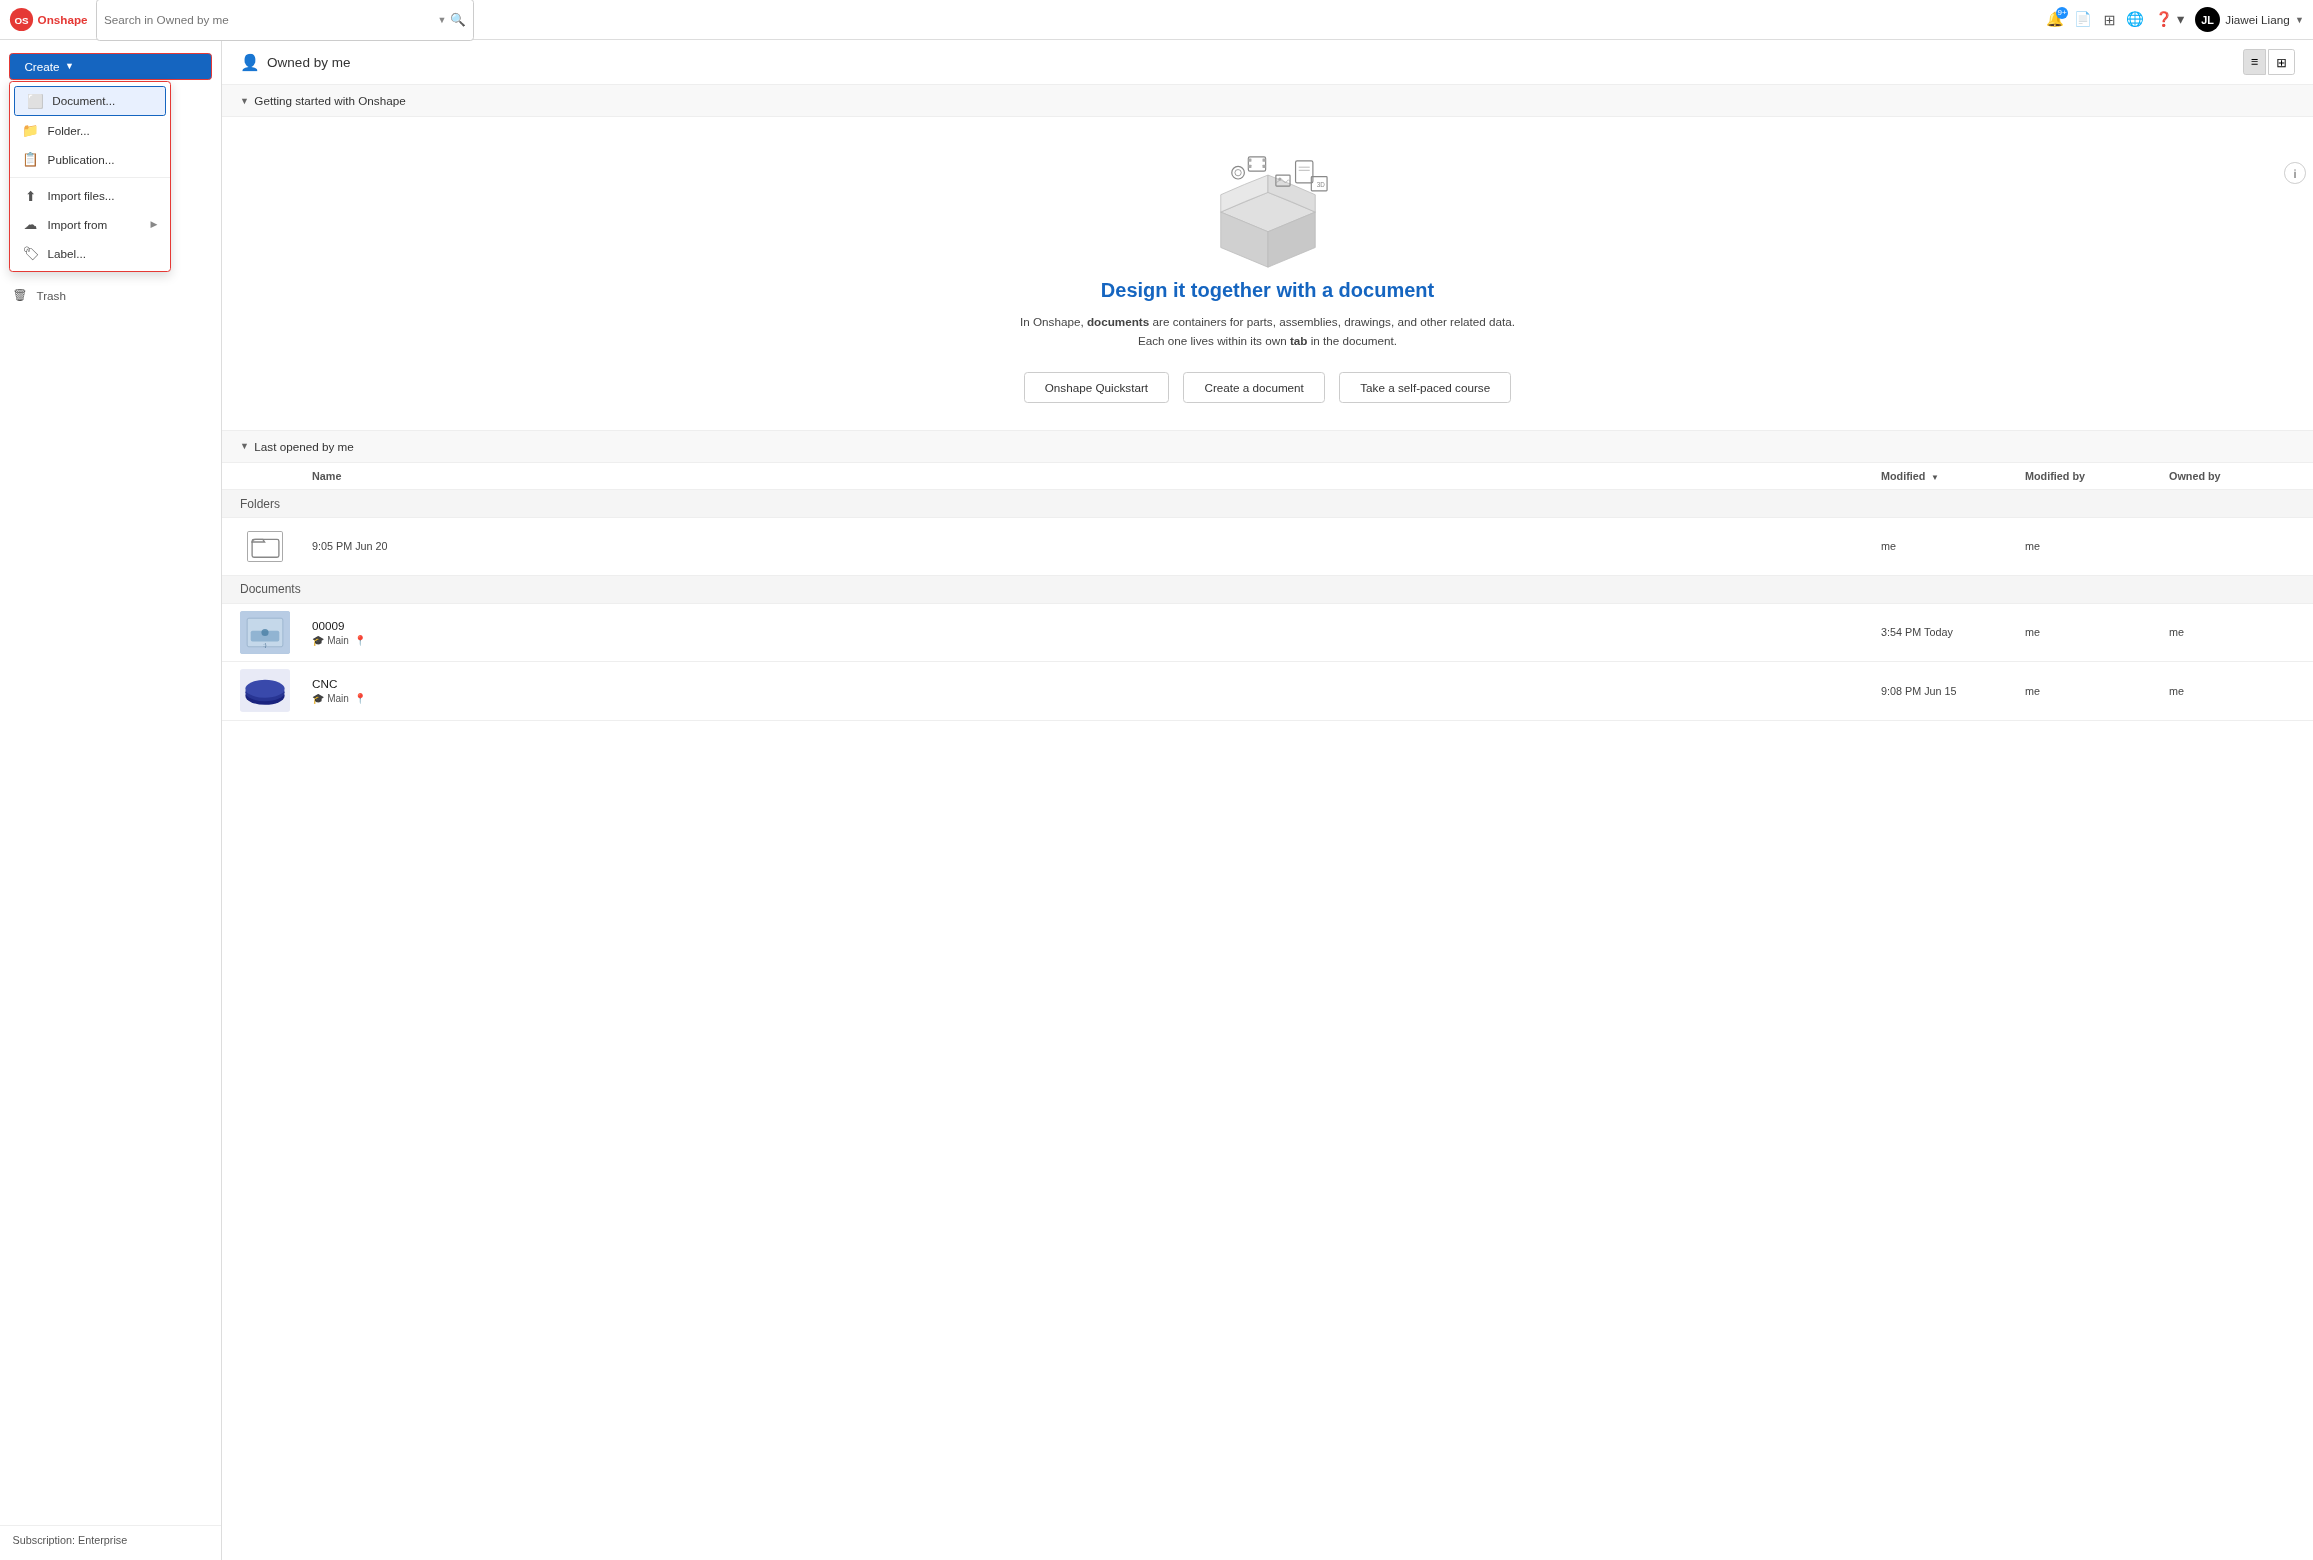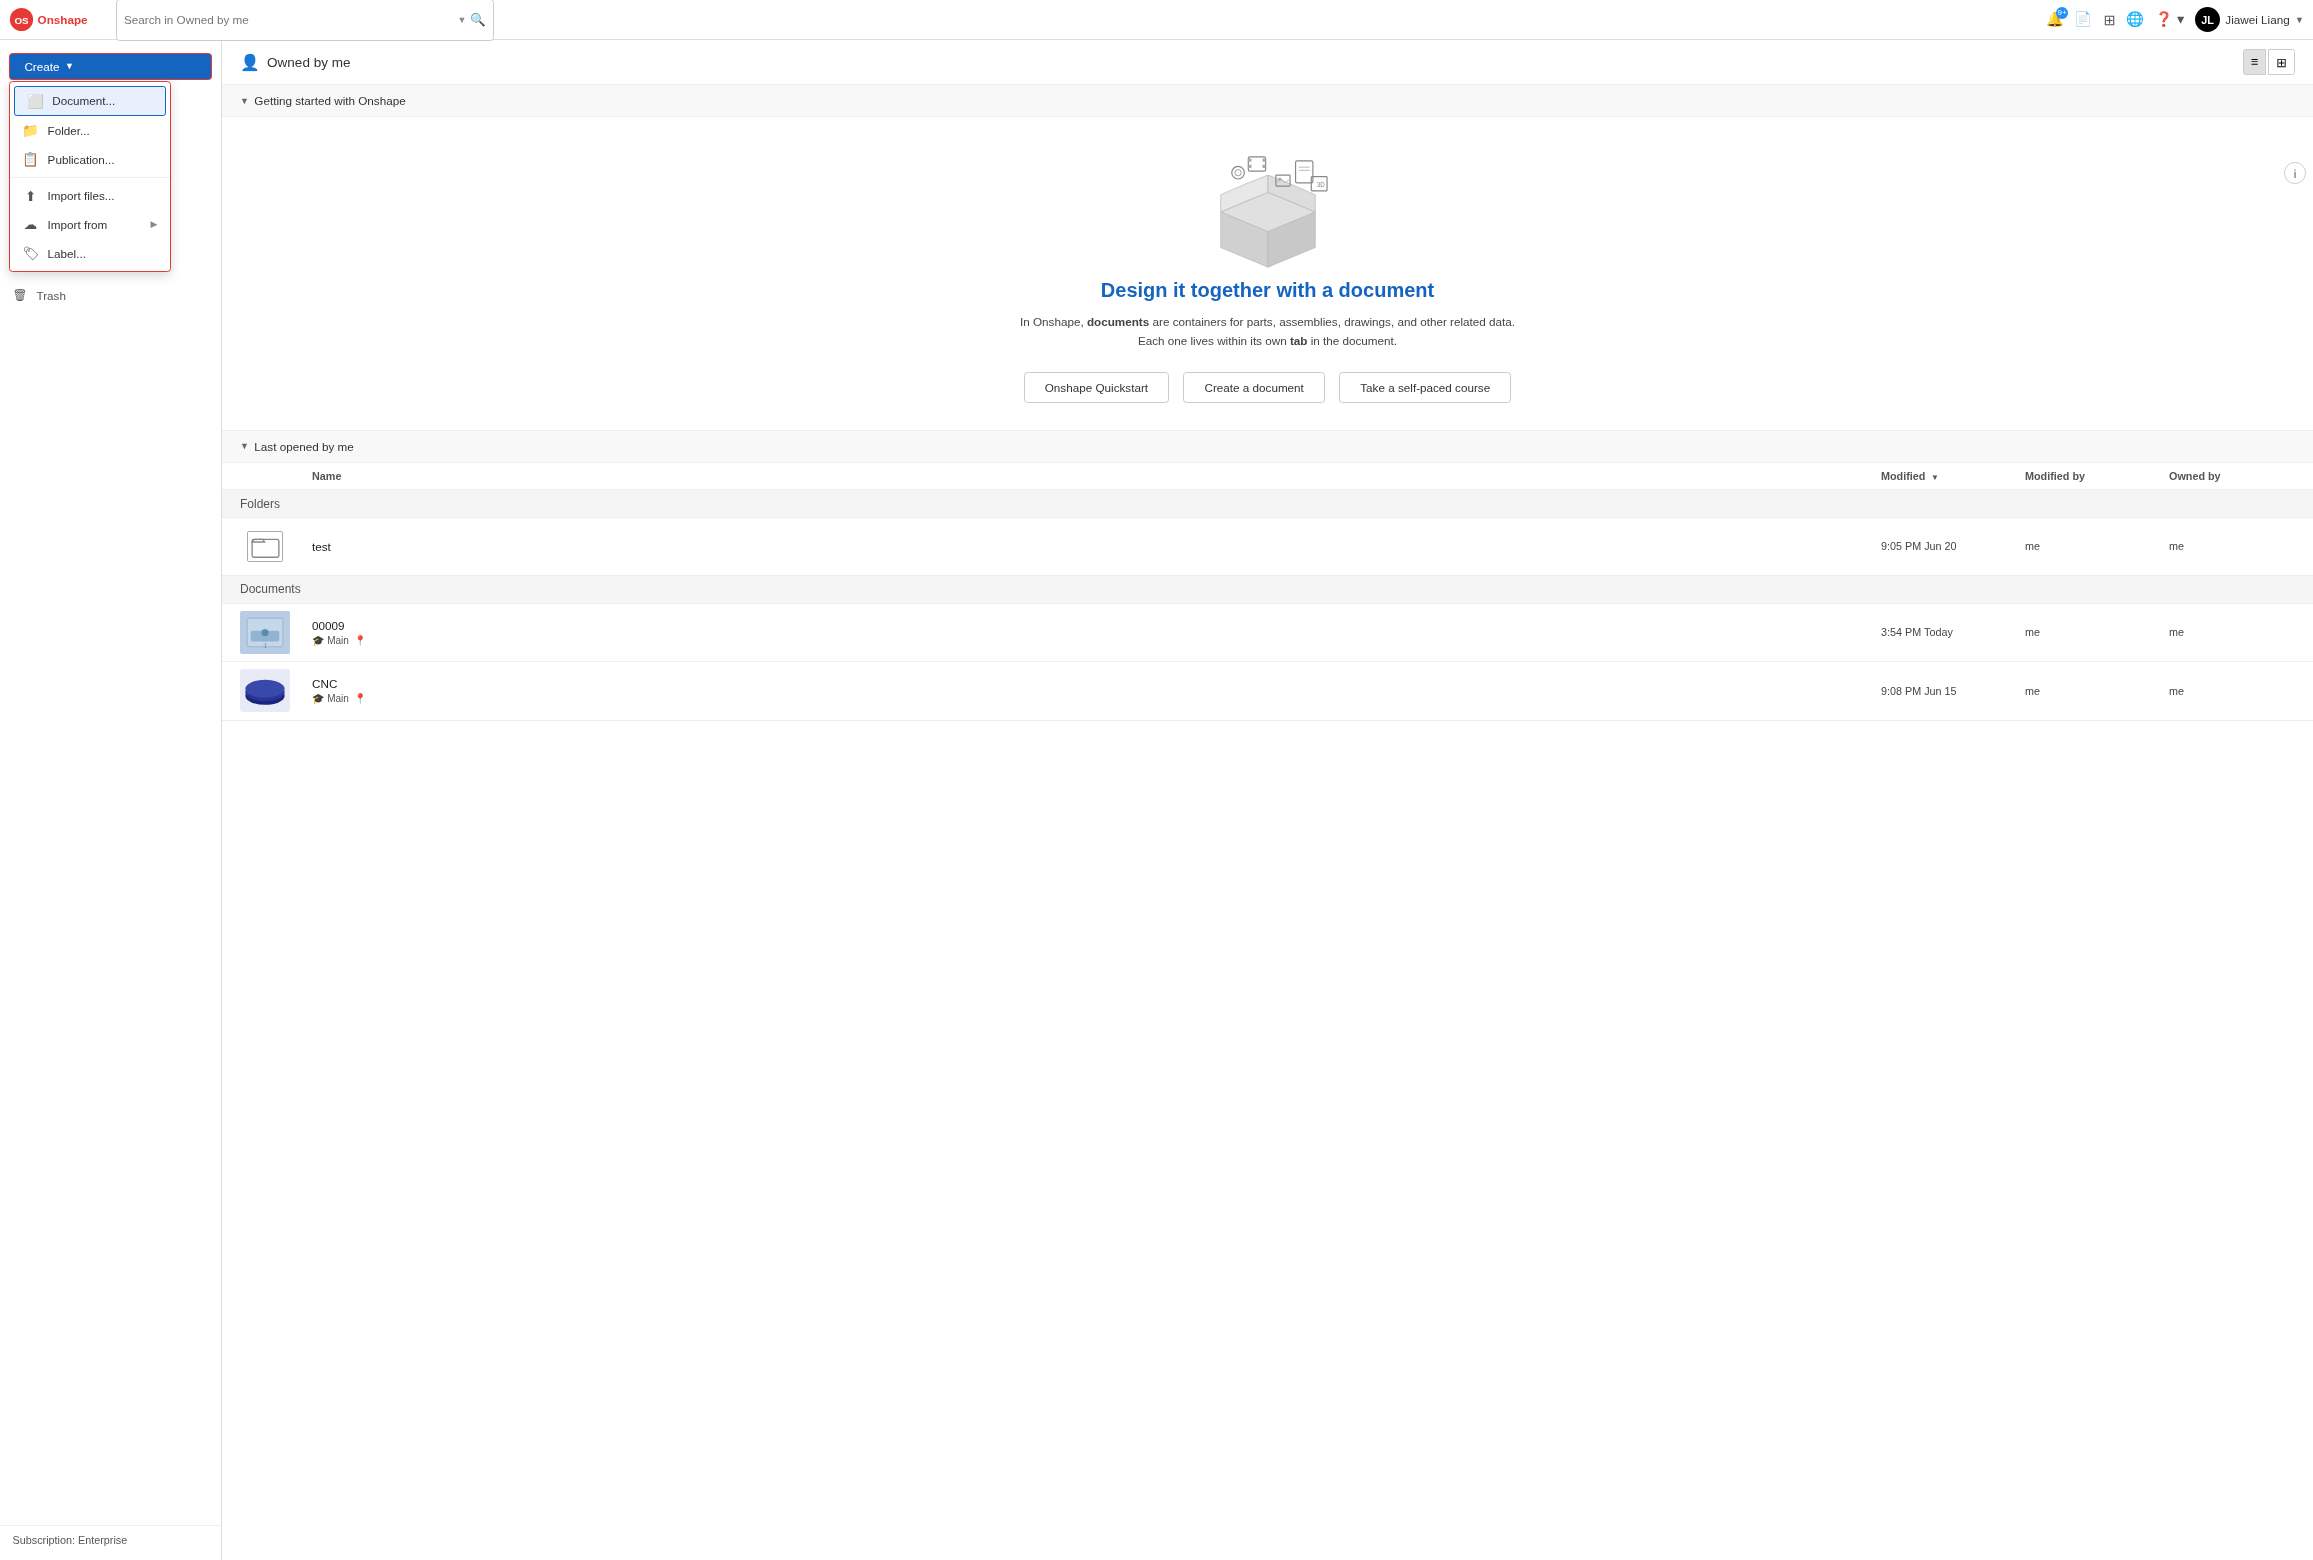--- a/index.html
+++ b/index.html
@@ -2,21 +2,21 @@
 <html style="font-size:14.4px"><head>
   <meta charset="utf-8">
   <style>
     * { box-sizing: border-box; margin: 0; padding: 0; }
     body { font-family: -apple-system, BlinkMacSystemFont, 'Segoe UI', Arial, sans-serif; font-size: 11.7px; background: #f5f5f5; color: #333; overflow: hidden; }
 
     
     .navbar {
       display: flex; align-items: center; height: 40px;
       background: #fff; border-bottom: 0.9px solid #ddd;
-      padding: 0 9px; gap: 21px; position: relative; z-index: 100;
+      padding: 0 9px; gap: 1px; position: relative; z-index: 100;
     }
     .logo { display: flex; align-items: center; gap: 3.6px; margin-right: 7.2px; }
     .logo-icon { width: 25px; height: 25px; }
     .search-container {
       display: flex; align-items: center;
       border: 0.9px solid #ccc; border-radius: 3.6px;
       background: #fff; padding: 0 7.2px;
       flex: 0 0 378px; height: 42px;
     }
     .search-container input {
@@ -368,23 +368,20 @@
       <div class="section-label">Folders</div>
 
       <div class="table-row">
         <div class="row-thumb">
           <div class="folder-icon-large">
             <svg width="29" height="25" viewBox="0 0 32 28">
               <rect x="1" y="6" width="30" height="20" rx="2" fill="none" stroke="#888" stroke-width="1.5"></rect>
               <path d="M1 10 Q1 6 5 6 L13 6 L15 9 L1 9 Z" fill="none" stroke="#888" stroke-width="1.5"></path>
             </svg>
           </div>
-        </div>
-        <div class="row-info">
-          <span class="row-name">test</span>
         </div>
         <div class="row-modified">9:05 PM Jun 20</div>
         <div class="row-by">me</div>
         <div class="row-owned">me</div>
       </div>
 
       <div class="section-label">Documents</div>
 
       <div class="table-row">
         <div class="row-thumb">

